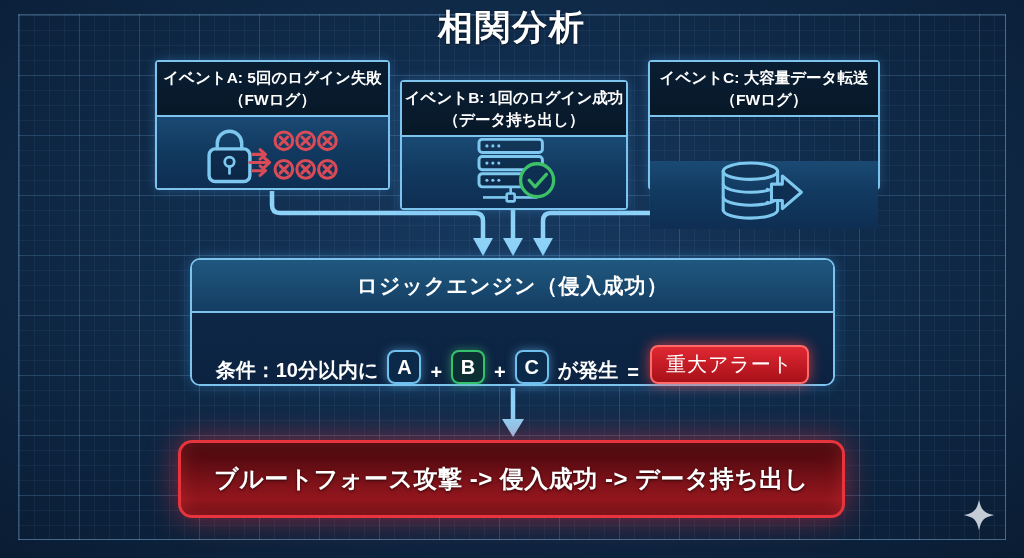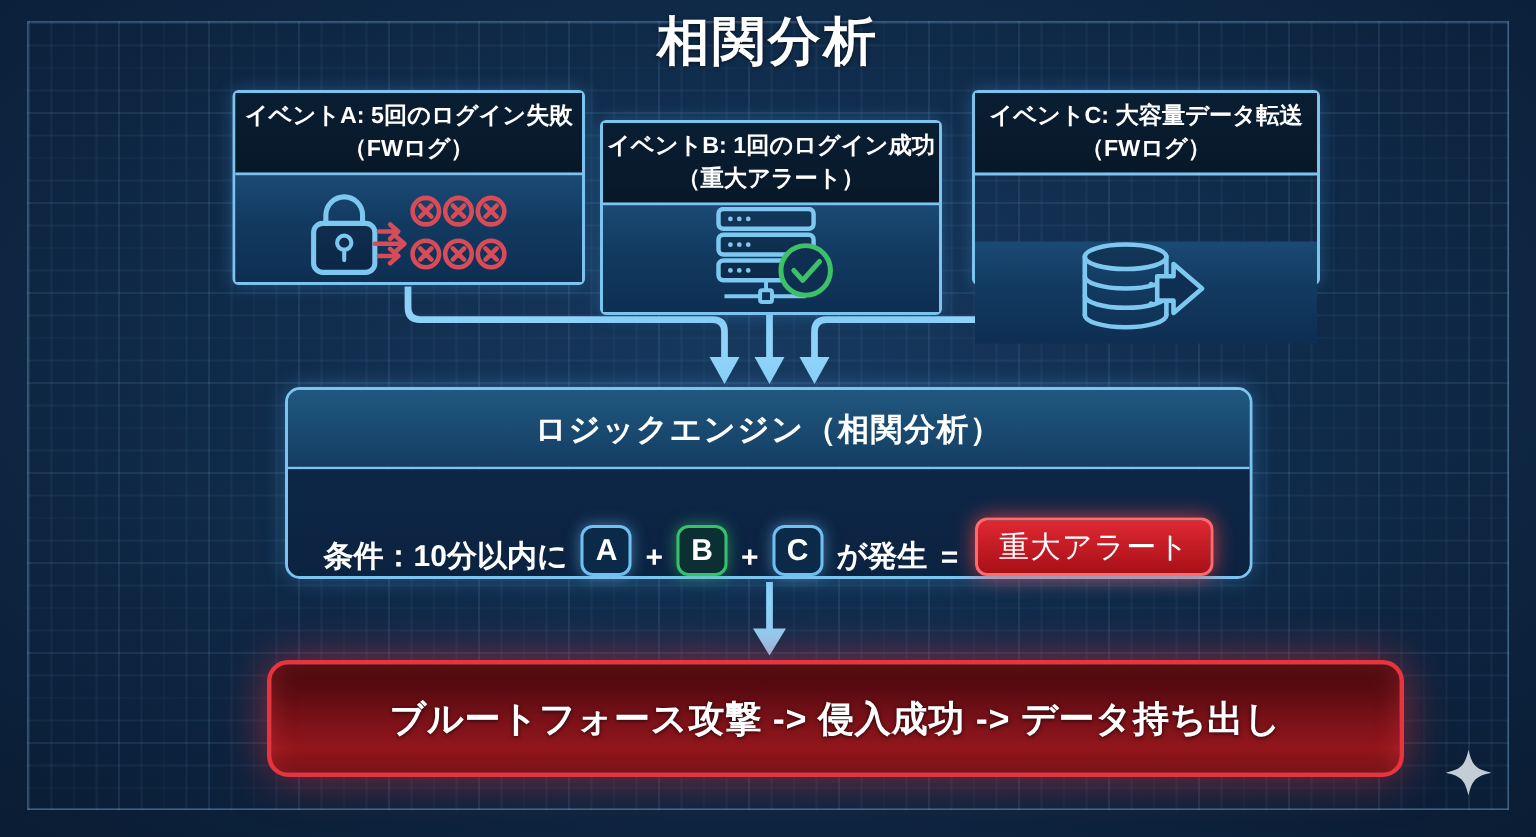--- a/index.html
+++ b/index.html
@@ -69,21 +69,21 @@
   }
   .badge.green{border-color:#35c26a;box-shadow:0 0 10px rgba(60,200,110,0.55);background:#0b2f33;}
   .alert-badge{
     display:inline-flex;align-items:center;justify-content:center;
     padding:4px 14px;border-radius:8px;margin-left:2px;
     background:linear-gradient(180deg,#e02832,#a81018);
     border:2px solid #ff6a6a;box-shadow:0 0 14px rgba(255,70,70,0.75);
     font-size:20px;font-weight:normal;letter-spacing:1px;
   }
   .result-box{
-    position:absolute;left:178px;top:440px;width:758px;height:78px;z-index:2;box-sizing:border-box;
+    position:absolute;left:178px;top:440px;width:667px;height:78px;z-index:2;box-sizing:border-box;
     border:3px solid #e8353d;border-radius:14px;
     background:linear-gradient(180deg,#3f070c 0%,#7e1219 55%,#93161d 78%,#6b0d13 100%);
     box-shadow:0 0 30px rgba(235,45,55,0.55), inset 0 0 18px rgba(255,80,80,0.25);
     display:flex;align-items:center;justify-content:center;
   }
   .result-text{font-size:24px;font-weight:bold;letter-spacing:0.5px;white-space:nowrap;text-shadow:0 1px 3px rgba(0,0,0,.7);}
   .sparkle{position:absolute;right:26px;bottom:22px;z-index:2;}
   svg{display:block;}
 </style>
 </head>
@@ -129,21 +129,21 @@
           <circle cx="180" cy="74" r="13"></circle>
             <path d="M174.5,68.5 L185.5,79.5 M185.5,68.5 L174.5,79.5"></path>
         </g>
       </svg>
     </div>
   </div>
 
   <div class="event-box b">
     <div class="event-header">
       <div>イベントB: 1回のログイン成功</div>
-      <div>（重大アラート）</div>
+      <div>（データ持ち出し）</div>
     </div>
     <div class="event-body">
       <svg width="100" height="70" viewBox="0 0 150 106">
         <g stroke="#7ec8f0" stroke-width="4.5" fill="rgba(8,24,42,0.35)" stroke-linecap="round">
           <rect x="22" y="2" width="96" height="20" rx="5"></rect>
           <rect x="22" y="28" width="96" height="20" rx="5"></rect>
           <rect x="22" y="54" width="96" height="20" rx="5"></rect>
         </g>
         <g fill="#7ec8f0">
           <circle cx="34" cy="12" r="2.4"></circle>
@@ -199,21 +199,21 @@
     </g>
     <g fill="#8ed2f8">
       <polygon points="483,256 473,238 493,238"></polygon>
       <polygon points="513,256 503,238 523,238"></polygon>
       <polygon points="543,256 533,238 553,238"></polygon>
       <polygon points="513,437 502,419 524,419"></polygon>
     </g>
   </svg>
 
   <div class="logic-box">
-    <div class="logic-header">ロジックエンジン（相関分析）</div>
+    <div class="logic-header">ロジックエンジン（侵入成功）</div>
     <div class="logic-body">
       <span>条件：10分以内に</span>
       <span class="badge">A</span>
       <span>+</span>
       <span class="badge green">B</span>
       <span>+</span>
       <span class="badge">C</span>
       <span>が発生</span>
       <span>=</span>
       <span class="alert-badge">重大アラート</span>

